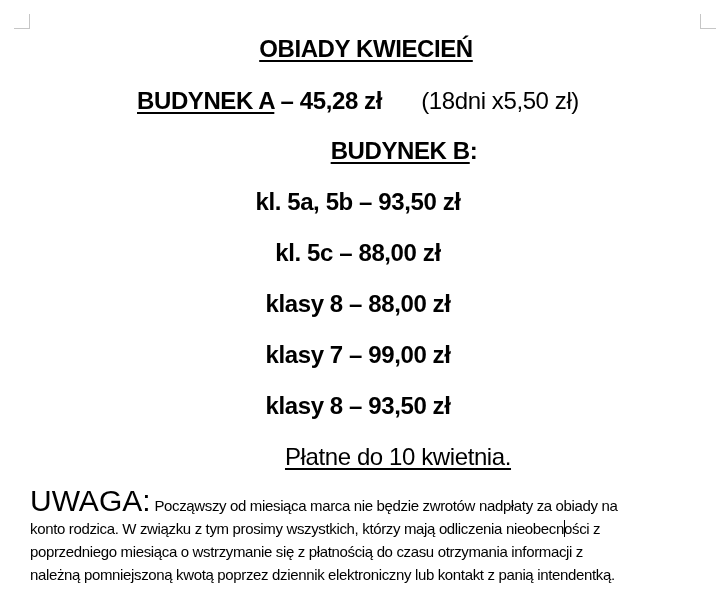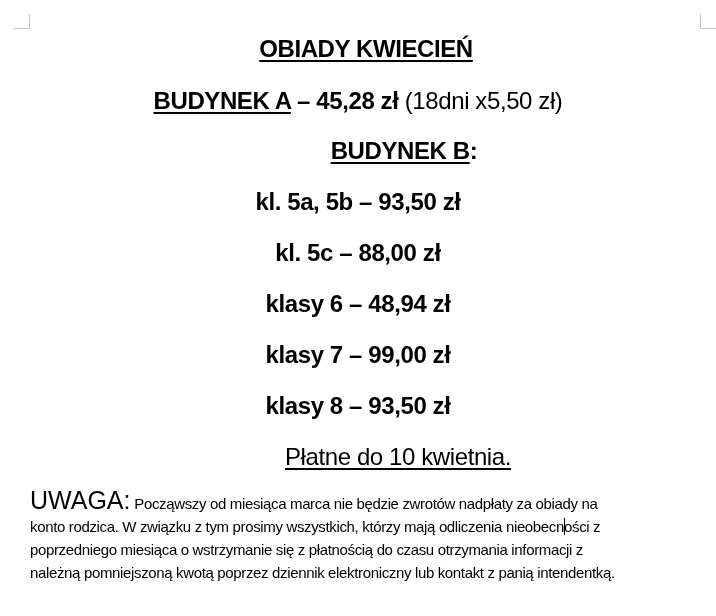--- a/index.html
+++ b/index.html
@@ -10,34 +10,34 @@
     color: #000;
   }
   .corner { position: absolute; width: 15px; height: 14px; border-color: #c6c6c6; border-style: solid; border-width: 0; }
   .corner-tl { left: 14px; top: 14px; border-right-width: 1px; border-bottom-width: 1px; }
   .corner-tr { left: 700px; top: 14px; border-left-width: 1px; border-bottom-width: 1px; width: 16px; }
 
   .line { position: absolute; left: 0; width: 716px; text-align: center; white-space: nowrap; }
   .b { font-weight: bold; }
   .u { text-decoration: underline; text-decoration-thickness: 2px; text-underline-offset: 3px; }
   .big { font-size: 24px; letter-spacing: -0.4px; }
-  .norm { font-weight: normal; }
+  .norm { font-weight: normal; padding-left: 33px; }
 
   #l-title   { top: 35px; padding-left: 8px; }
   #l-bud-a   { top: 87px; }
   #l-bud-b   { top: 137px; margin-left: 46px; }
   #l-k5ab    { top: 188px; }
   #l-k5c     { top: 239px; }
   #l-k6      { top: 290px; }
   #l-k7      { top: 341px; }
   #l-k8      { top: 392px; }
   #l-pay     { top: 443px; margin-left: 40px; }
 
   .note { position: absolute; left: 30px; top: 489px; width: 680px; font-size: 15px; line-height: 23px; letter-spacing: -0.35px; }
-  .note .uwaga { font-size: 25px; letter-spacing: 0; }
+  .note .uwaga { font-size: 30px; letter-spacing: 0; }
   .note-line { display: block; white-space: nowrap; }
   .caret { display: inline-block; width: 1px; height: 17px; background: #000; vertical-align: -3px; margin: 0 -0.5px; }
 </style>
 </head>
 <body>
 
 <div class="corner corner-tl"></div>
 <div class="corner corner-tr"></div>
 
 <div id="l-title" class="line big b">
@@ -47,21 +47,21 @@
 <div id="l-bud-a" class="line big">
   <span class="b u">BUDYNEK A</span><span class="b"> – </span><span class="b">45,28 zł</span><span class="norm"> (18dni x5,50 zł)</span>
 </div>
 
 <div id="l-bud-b" class="line big b">
   <span class="u">BUDYNEK B</span><span>:</span>
 </div>
 
 <div id="l-k5ab" class="line big b">kl. 5a, 5b – 93,50 zł</div>
 <div id="l-k5c" class="line big b">kl. 5c – 88,00 zł</div>
-<div id="l-k6" class="line big b">klasy 6 – 48,94 zł</div>
+<div id="l-k6" class="line big b">klasy 8 – 88,00 zł</div>
 <div id="l-k7" class="line big b">klasy 7 – 99,00 zł</div>
 <div id="l-k8" class="line big b">klasy 8 – 93,50 zł</div>
 
 <div id="l-pay" class="line big">
   <span class="u">Płatne do 10 kwietnia.</span>
 </div>
 
 <div class="note">
   <span class="note-line"><span class="uwaga">UWAGA:</span><span> Począwszy od miesiąca marca nie będzie zwrotów nadpłaty za obiady na</span></span>
   <span class="note-line"><span>konto rodzica. W związku z tym prosimy wszystkich, którzy mają odliczenia nieobecn</span><span class="caret"></span><span>ości z</span></span>

